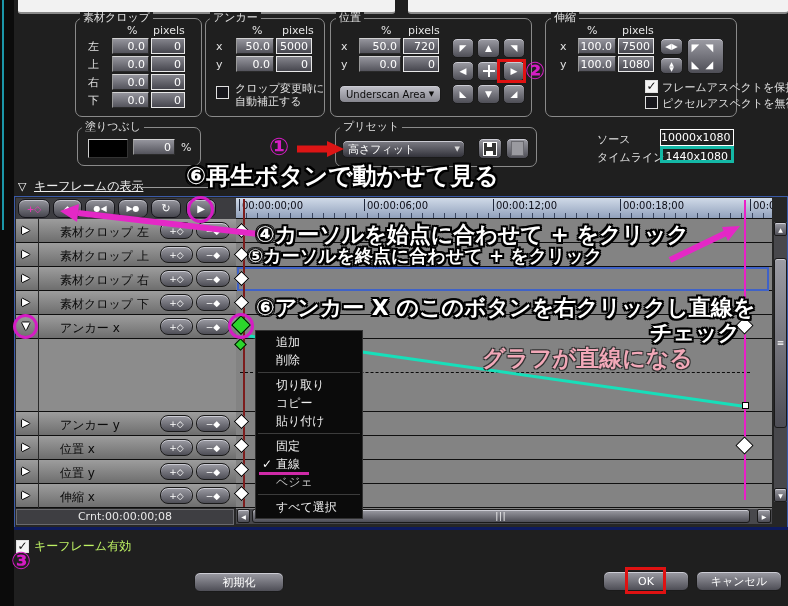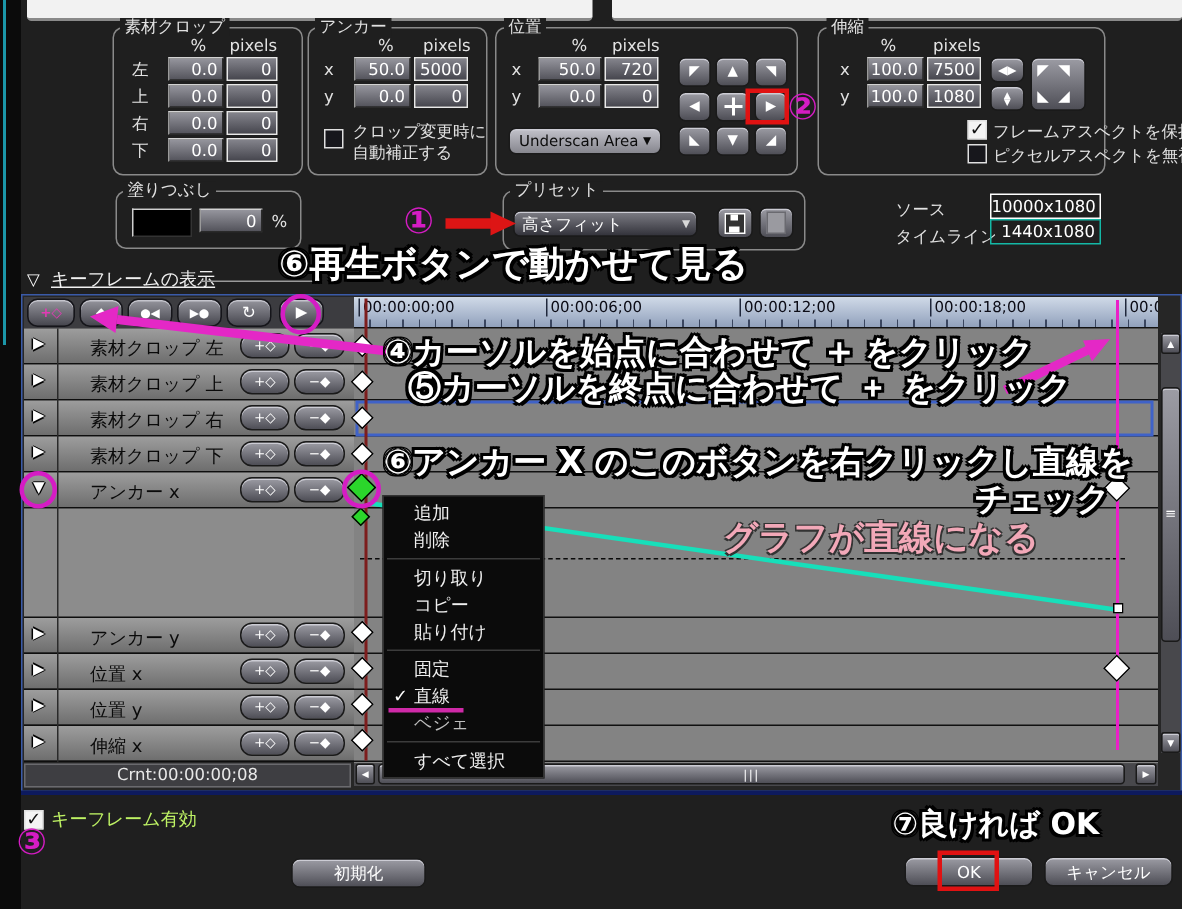--- a/index.html
+++ b/index.html
@@ -160,21 +160,21 @@
   <div class="btn" style="left:478px;top:138px;width:24px;height:21px;">
       <span class="floppy"></span>
     </div>
   <div class="btn" style="left:506px;top:138px;width:23px;height:21px;">
       <span class="clip"></span>
     </div>
 
   <span class="lb" style="left:597px;top:133px;">ソース</span>
   <div class="abs" style="left:660px;top:129px;width:74px;height:17px;border:1px solid #fff;box-sizing:border-box;color:#fff;font-size:11px;text-align:right;padding:1px 3px 0 0;"><span>10000x1080</span></div>
   <span class="lb" style="left:597px;top:151px;">タイムライン</span>
-  <div class="abs" style="left:660px;top:146px;width:74px;height:17px;border:1px solid #14b8a6;box-sizing:border-box;color:#fff;font-size:11px;text-align:right;padding:1px 3px 0 0;"><span>1440x1080</span></div>
+  <div class="abs" style="left:660px;top:146px;width:74px;height:17px;border:3px solid #14b8a6;box-sizing:border-box;color:#fff;font-size:11px;text-align:right;padding:1px 3px 0 0;"><span>1440x1080</span></div>
 
   <span class="lb" style="left:18px;top:180px;font-size:11px;color:#fff;">▽</span>
   <span class="lb" style="left:34px;top:180px;font-size:12px;color:#f0f0f0;text-decoration:underline;">キーフレームの表示</span>
   <div class="abs" style="left:134px;top:187px;width:76px;height:1px;background:#9a9a9a;"></div>
 
   <div class="abs" style="left:14px;top:196px;width:774px;height:332px;border:1px solid #3a5aa8;box-sizing:border-box;background:#262626;"></div>
 
   <div class="abs" style="left:16px;top:198px;width:220px;height:21px;background:#3c3c40;"></div>
   <div class="tbtn dark" style="left:18px;width:32px;">
       <span style="color:#e23ab4;font-weight:bold;">+◇</span>
@@ -351,18 +351,17 @@
       <polygon points="60,211 79,204 77,222" fill="#e428c6"></polygon>
     </g>
     <g>
       <line x1="670" y1="260" x2="726" y2="233" stroke="#e428c6" stroke-width="6"></line>
       <polygon points="740,226 728,241 722,227" fill="#e428c6"></polygon>
     </g>
   </svg>
 
   <span class="ann" style="left:186px;top:160px;font-size:24px;">⑥再生ボタンで動かせて見る</span>
   <span class="ann" style="left:256px;top:220px;font-size:22px;">④カーソルを始点に合わせて + をクリック</span>
-  <span class="ann" style="left:272px;top:244px;font-size:22px;font-family:Liberation Mono, monospace;">⑤カーソルを終点に合わせて + をクリック</span>
+  <span class="ann" style="left:248px;top:244px;font-size:18px;">⑤カーソルを終点に合わせて + をクリック</span>
   <span class="ann" style="left:256px;top:293px;font-size:22px;">⑥アンカー X のこのボタンを右クリックし直線を</span>
   <span class="ann" style="left:650px;top:318px;font-size:22px;">チェック</span>
   <span class="ann" style="left:482px;top:343px;font-size:23px;color:#f2a8b8;text-shadow:1px 1px #333,-1px -1px #333,1px -1px #333,-1px 1px #333;">グラフが直線になる</span>
-  <span class="ann" style="left:595px;top:536px;font-size:20px;">⑦良ければ OK</span>
 </div>
 
 </body></html>

